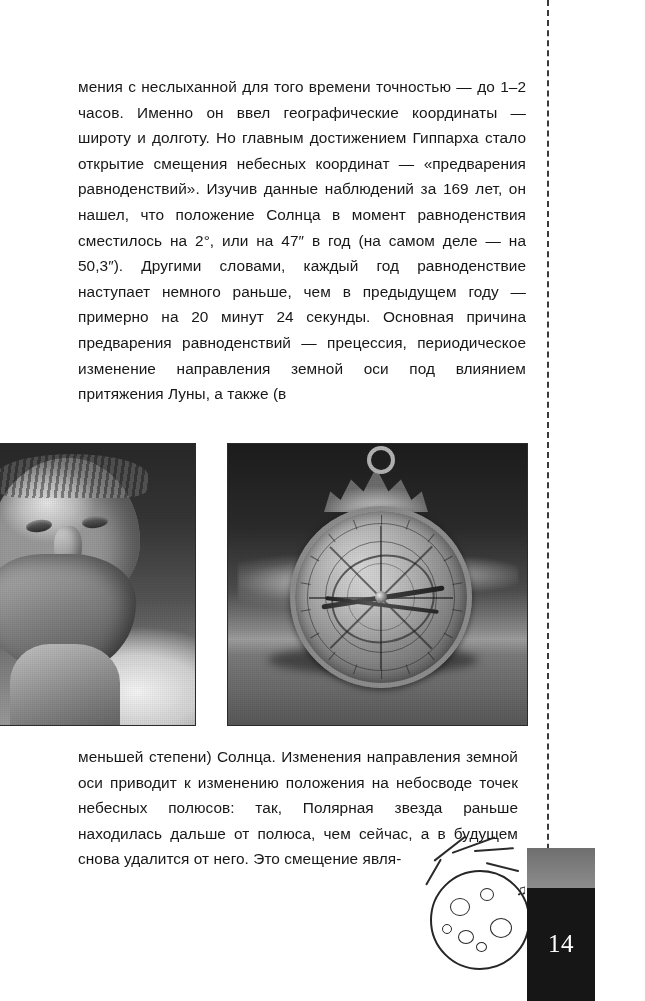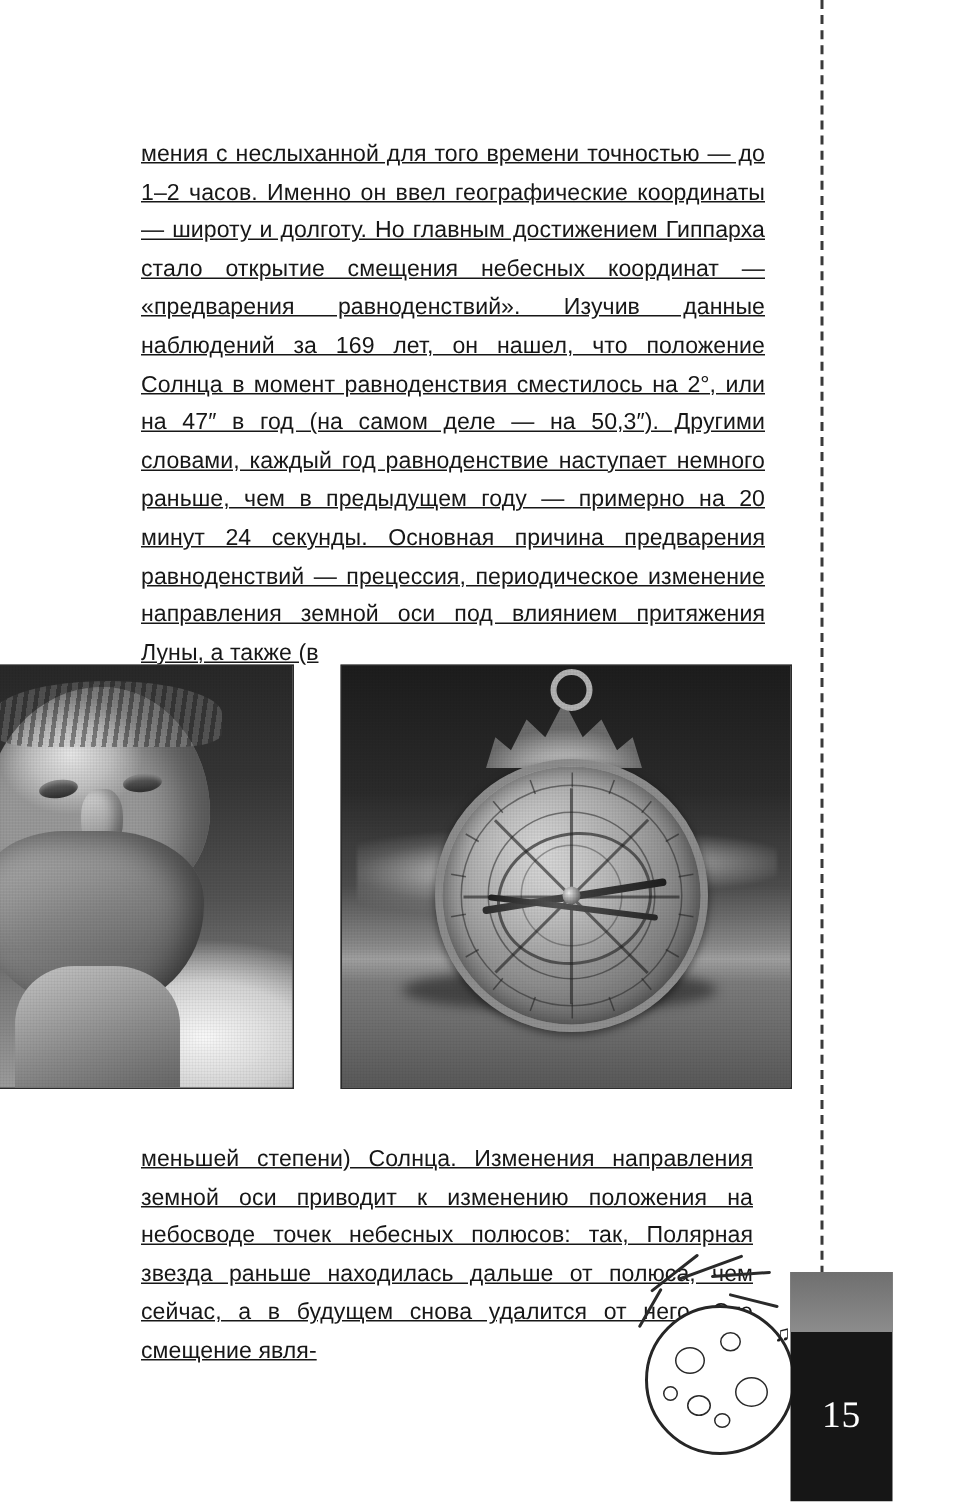--- a/index.html
+++ b/index.html
@@ -43,22 +43,21 @@
     line-height: 25.6px;
     text-align: justify;
     text-justify: inter-word;
     color: #171717;
     letter-spacing: 0.05px;
   }
   .text-block.top { top: 74px; }
   .text-block.bottom { top: 744px; width: 440px; }
 
   .text-block p {
-    margin: 16px;
-    text-decoration: underline;
+    margin: 0;
   }
 
   
   .img-band {
     position: absolute;
     left: 0;
     top: 443px;
     width: 645px;
     height: 281px;
   }
@@ -490,16 +489,16 @@
       <div class="crater" style="left:26px; top:58px; width:14px; height:12px;"></div>
       <div class="crater" style="left:44px; top:70px; width:9px; height:8px;"></div>
       <div class="crater" style="left:10px; top:52px; width:8px; height:8px;"></div>
     </div>
 
     <div class="note-glyph" style="left:104px; top:14px;">♪</div>
     <div class="note-glyph" style="left:86px; top:34px;">♫</div>
 
     <div class="page-tab"></div>
     <div class="page-tab-top"></div>
-    <div class="page-number">15</div>
+    <div class="page-number">14</div>
   </div>
 
 </div>
 
 </body></html>

